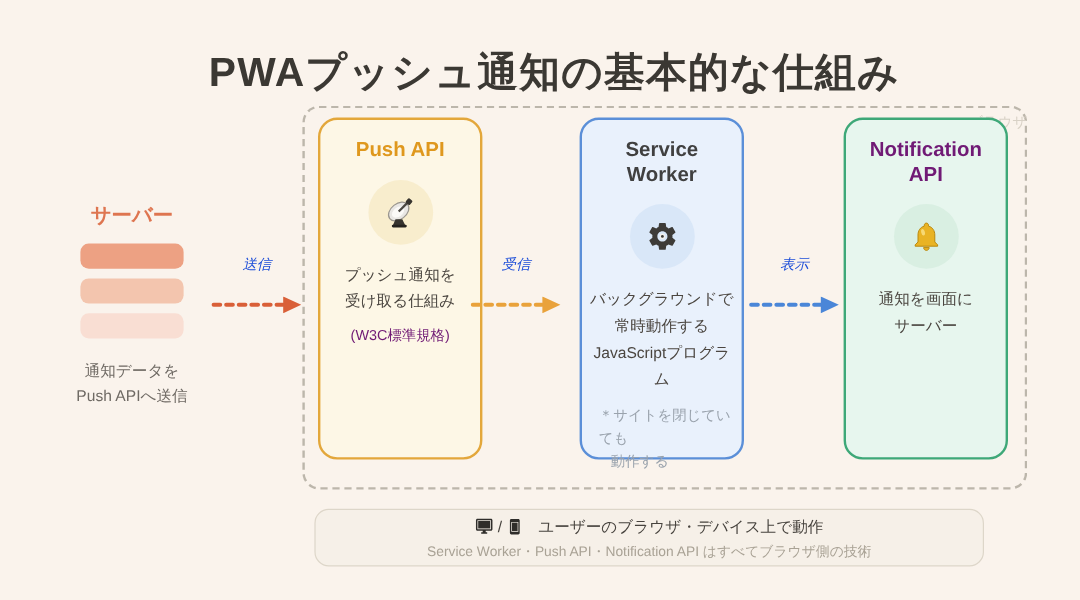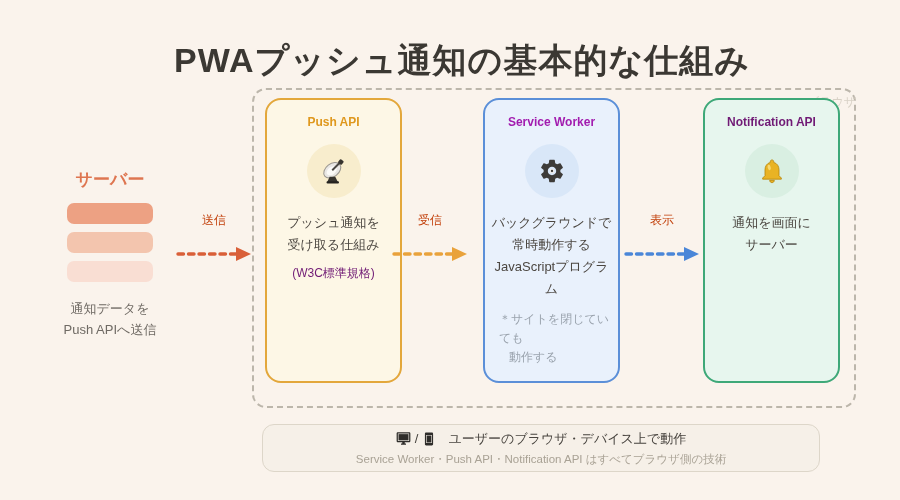--- a/index.html
+++ b/index.html
@@ -23,38 +23,38 @@
   .browser-box{position:absolute;left:252px;top:88px;width:604px;height:320px;
                border:2px dashed #bcb6ab;border-radius:14px;box-sizing:border-box;}
   .browser-label{position:absolute;top:4px;right:-2px;font-size:12px;color:#d8d1c6;z-index:0;}
 
   
   .card{position:absolute;top:8px;width:137px;height:285px;border-radius:16px;
         box-sizing:border-box;border:2px solid;z-index:2;text-align:center;padding:0 5px;}
   .card-push {left:11px; border-color:#e3a73b;background:#fdf7e6;}
   .card-sw   {left:229px;border-color:#5b8fd8;background:#e9f1fc;}
   .card-notif{left:449px;border-color:#3ea878;background:#e7f6ee;}
-  .card-title{margin-top:15px;font-size:12px;font-weight:700;line-height:1.22;}
+  .card-title{margin-top:15px;font-size:17px;font-weight:700;line-height:1.22;}
   .card-push  .card-title{color:#df981e;}
-  .card-sw    .card-title{color:#a21caf;}
+  .card-sw    .card-title{color:#404040;}
   .card-notif .card-title{color:#701a75;}
   .badge{width:54px;height:54px;border-radius:50%;margin:14px auto 0 auto;
          display:flex;align-items:center;justify-content:center;}
   .card-push  .badge{background:#f8edcd;}
   .card-sw    .badge{background:#d9e7f8;}
   .card-notif .badge{background:#d9efe2;}
   .card-body{margin-top:14px;font-size:13px;line-height:1.7;color:#4b4640;}
   .card-sub{margin-top:9px;font-size:12px;color:#701a75;}
   .card-note{margin-top:10px;font-size:12px;line-height:1.6;color:#9aa3ad;
              text-align:left;padding-left:9px;}
 
   
   .arrow{position:absolute;top:212px;width:76px;text-align:center;z-index:3;}
   .arrow1{left:176px;} .arrow2{left:392px;} .arrow3{left:624px;}
-  .arrow-label{font-size:12px;color:#c2410c;margin-bottom:18px;}
+  .arrow-label{font-size:12px;color:#1d4ed8;margin-bottom:18px;font-style:italic;}
 
   
   .footer{position:absolute;left:262px;top:424px;width:558px;height:48px;box-sizing:border-box;
           background:#f6f0e8;border:1px solid #ddd6c9;border-radius:12px;
           display:flex;flex-direction:column;align-items:center;justify-content:center;}
   .footer-line1{display:flex;align-items:center;gap:4px;font-size:13px;color:#47433e;}
   .footer-text1{margin-left:8px;}
   .dev-sep{color:#47433e;}
   .footer-line2{margin-top:4px;font-size:11.5px;color:#a9a295;}
   .dev-icon{display:inline-flex;align-items:center;}

